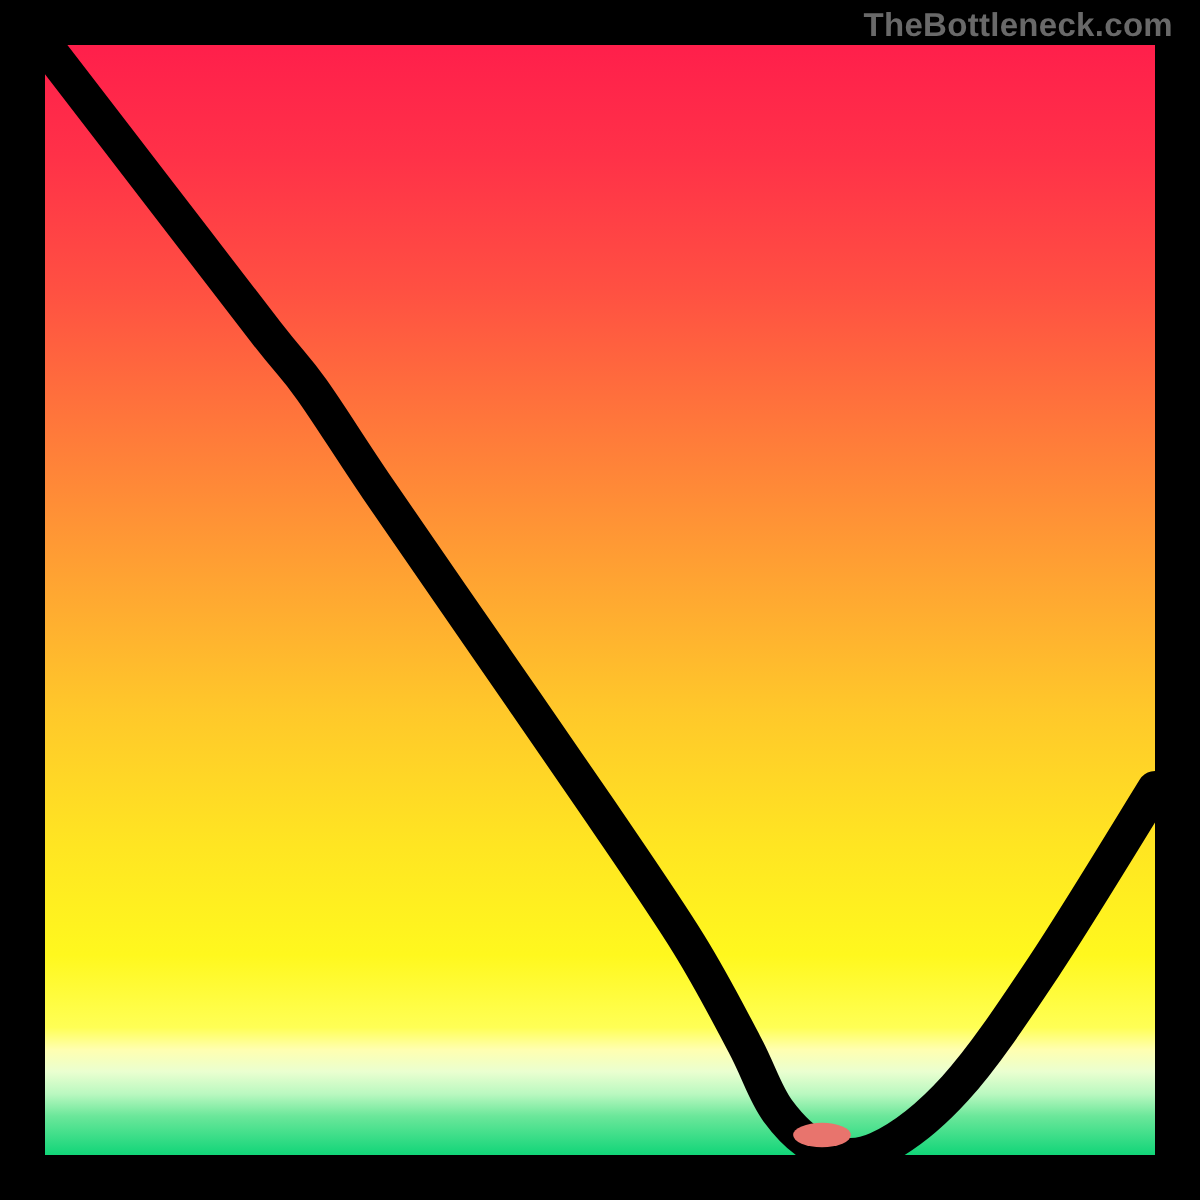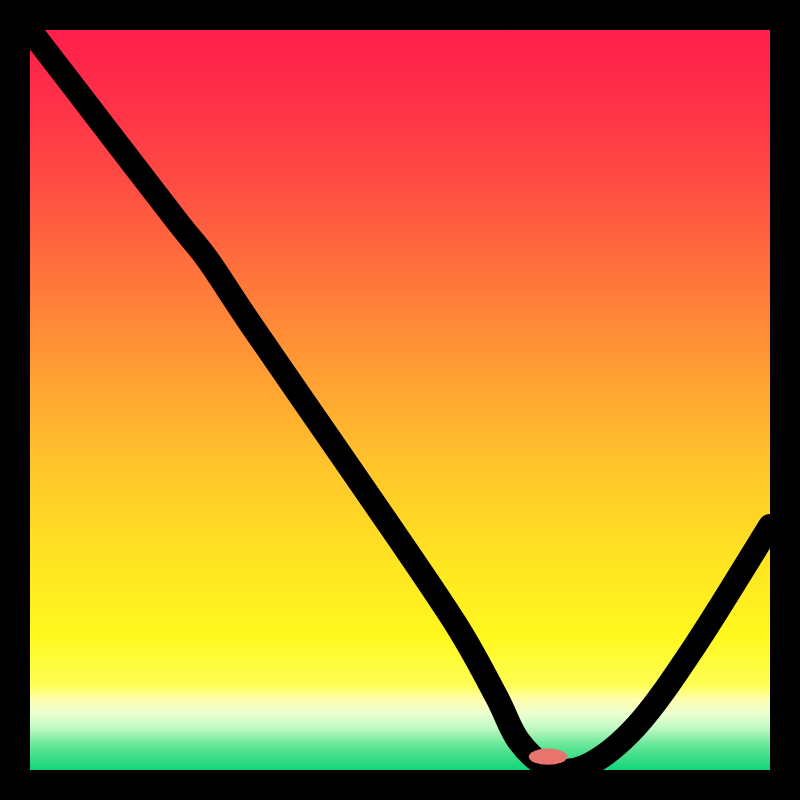--- a/index.html
+++ b/index.html
@@ -42,20 +42,21 @@
   }
   .marker {
     fill: #e8746d;
     stroke: none;
   }
 </style>
 </head>
 <body>
 
 <div class="frame">
+  <div class="watermark">TheBottleneck.com</div>
   <svg class="plot" viewBox="0 0 100 100" preserveAspectRatio="none">
     <defs>
       <linearGradient id="bg-grad" x1="0" y1="0" x2="0" y2="1">
           <stop offset="0%" stop-color="#ff1f4b"></stop>
           <stop offset="10%" stop-color="#ff3148"></stop>
           <stop offset="22%" stop-color="#ff5042"></stop>
           <stop offset="35%" stop-color="#ff7a3a"></stop>
           <stop offset="48%" stop-color="#ffa332"></stop>
           <stop offset="60%" stop-color="#ffc82a"></stop>
           <stop offset="72%" stop-color="#ffe522"></stop>

